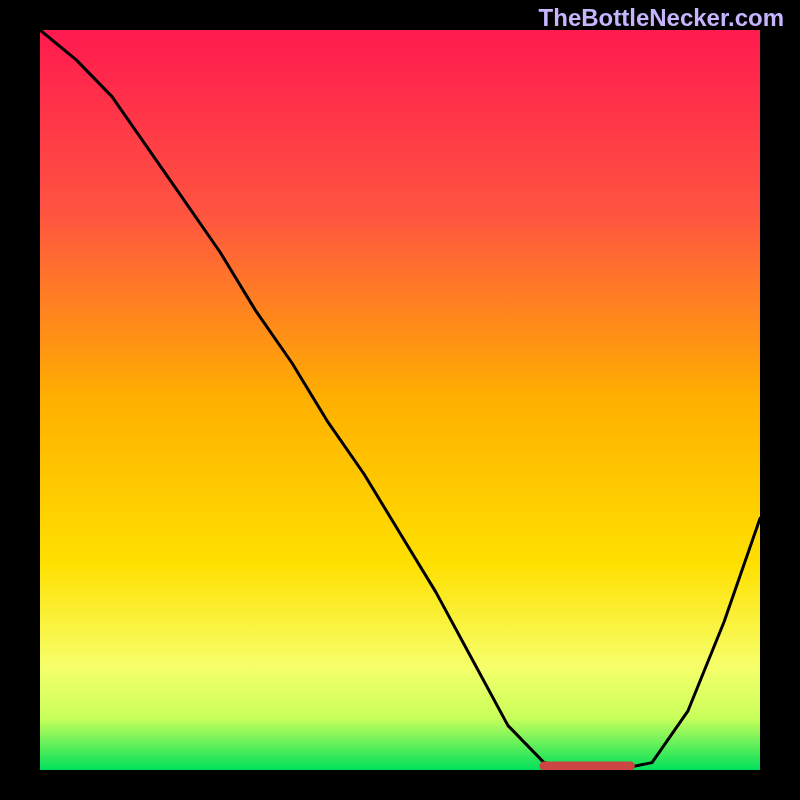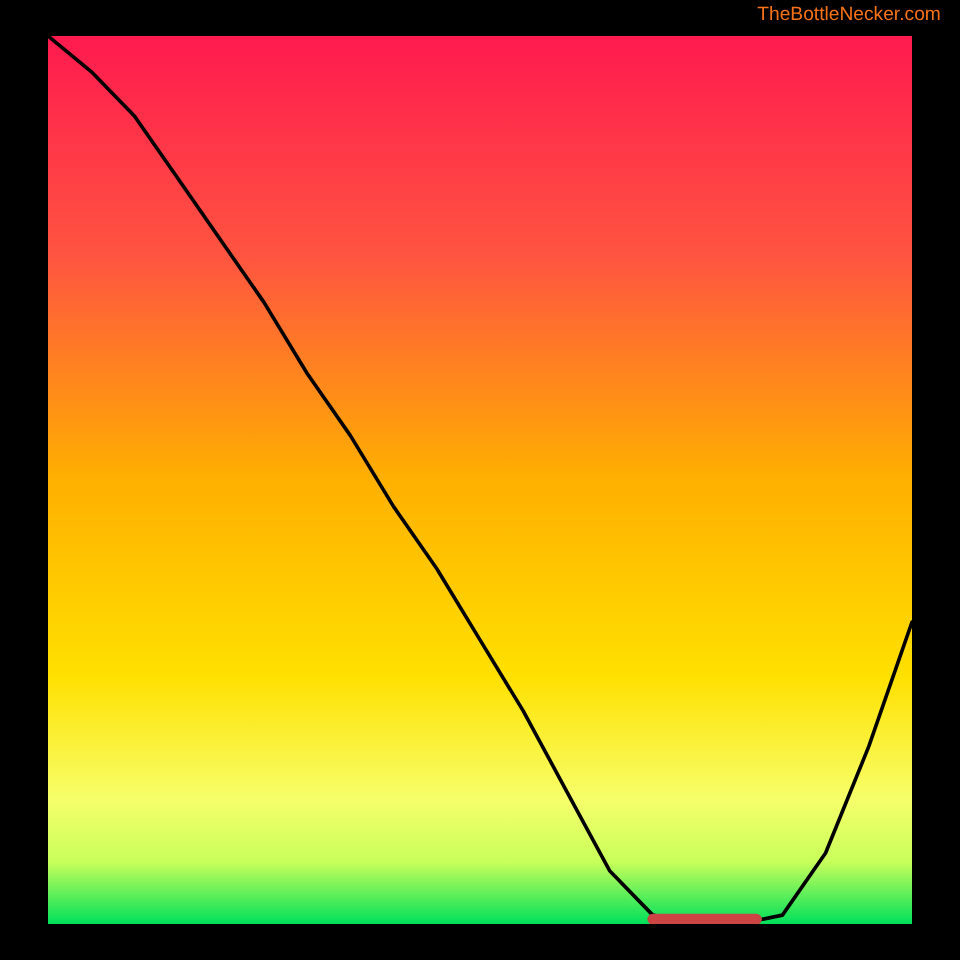--- a/index.html
+++ b/index.html
@@ -13,23 +13,23 @@
   }
   .container {
     position: relative;
     width: 800px;
     height: 800px;
   }
   .watermark {
     position: absolute;
     top: 4px;
     right: 16px;
-    color: #f97316;
-    font-size: 16px;
-    font-weight: normal;
+    color: #c4b5fd;
+    font-size: 24px;
+    font-weight: bold;
     z-index: 10;
   }
   .plot-area {
     position: absolute;
     left: 40px;
     top: 30px;
     width: 720px;
     height: 740px;
   }
   svg.chart {

